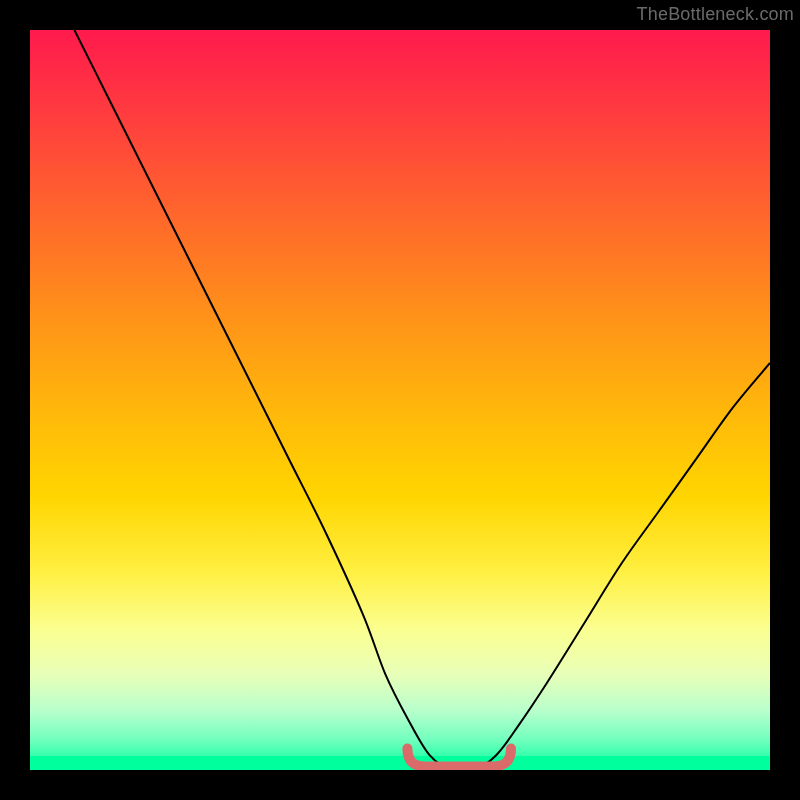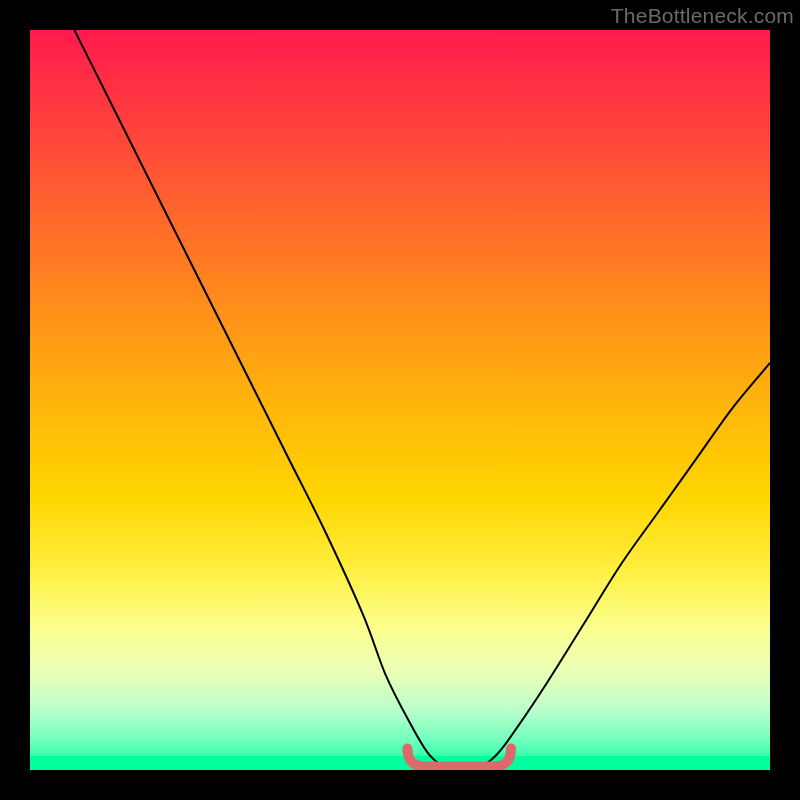--- a/index.html
+++ b/index.html
@@ -39,21 +39,21 @@
       #70ffbd 96%,
       #00ff9d 100%
     );
     overflow: hidden;
   }
   .watermark {
     position: absolute;
     top: 4px;
     right: 6px;
     color: #6a6a6a;
-    font-size: 21px;
+    font-size: 18px;
     font-weight: 500;
     letter-spacing: 0.2px;
     user-select: none;
   }
   svg.curves {
     position: absolute;
     left: 0;
     top: 0;
     width: 740px;
     height: 740px;

